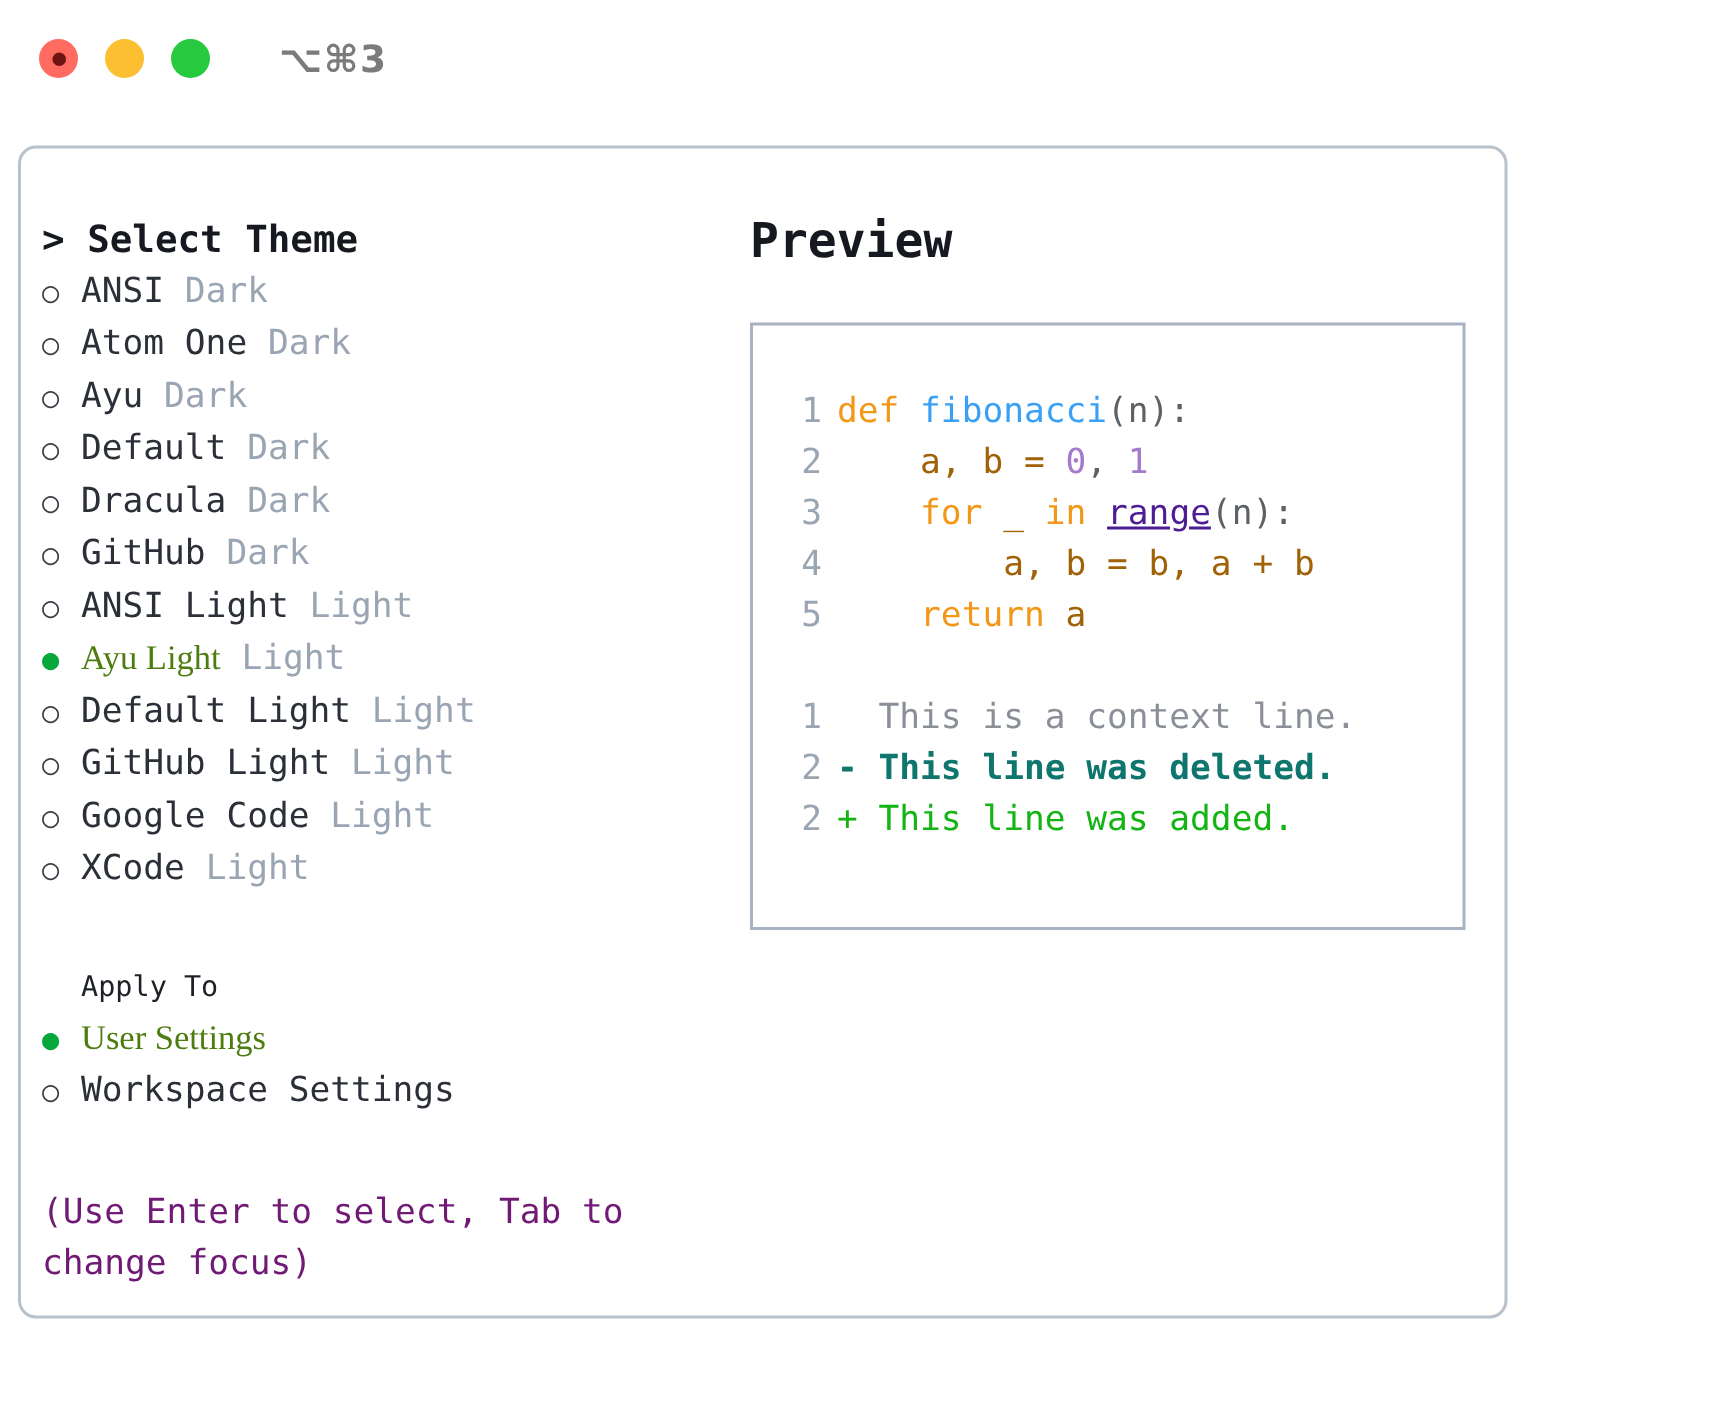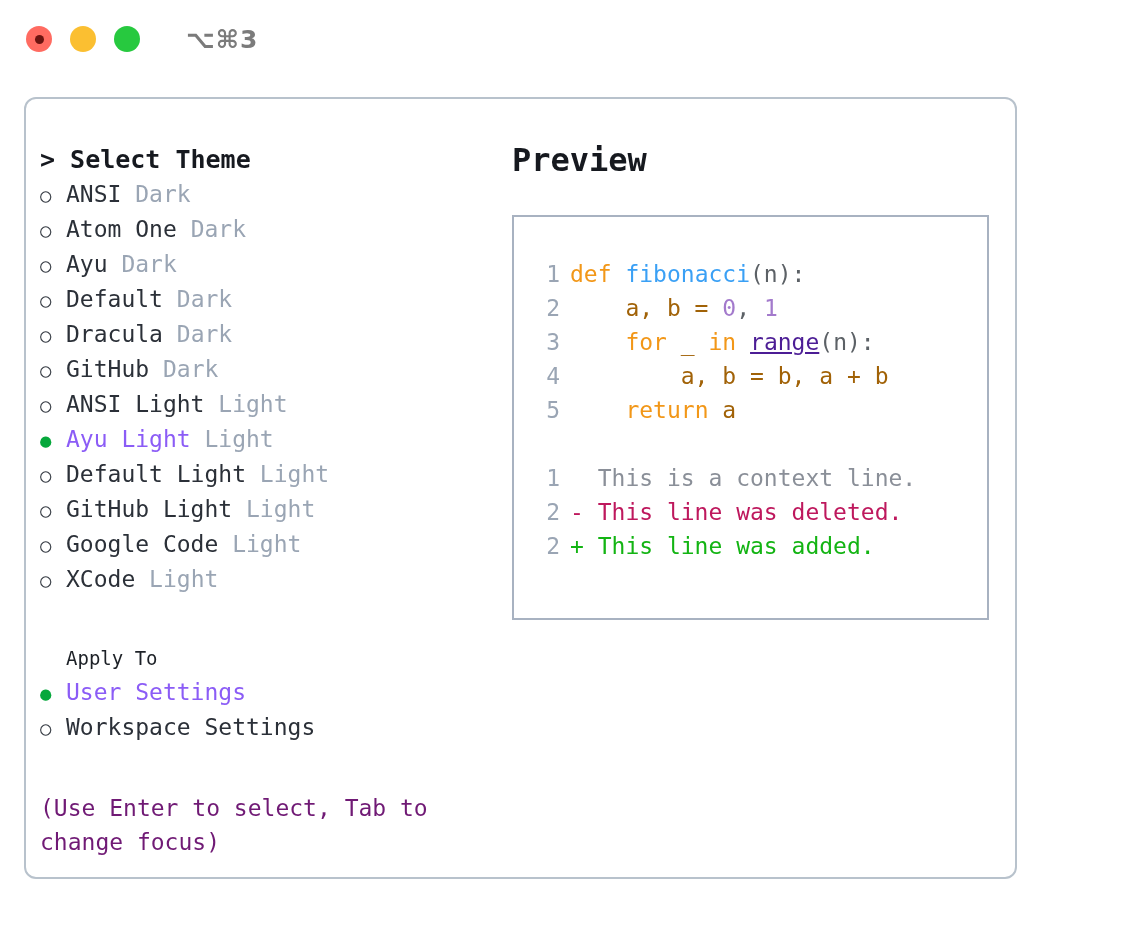--- a/index.html
+++ b/index.html
@@ -50,21 +50,21 @@
     font-size: 25px;
     font-weight: bold;
     color: #7b7b7b;
     letter-spacing: 1px;
     font-family: "DejaVu Sans", "Liberation Sans", sans-serif;
   }
 
   
   .panel {
     position: absolute;
-    left: 24px;
+    left: 12px;
     top: 97px;
     width: 993px;
     height: 782px;
     border: 2px solid #b8c2cc;
     border-radius: 12px;
     background: #ffffff;
   }
 
   .panel-inner {
     display: flex;
@@ -96,21 +96,21 @@
   }
   .marker {
     width: 26px;
     flex: 0 0 26px;
     color: #3b4048;
     font-size: 19px;
     line-height: 34px;
   }
   .marker.sel { color: #06a83c; }
   .opt-label { color: #2b3038; }
-  .opt-row.selected .opt-label { color: #8b5cf6; }
+  .opt-row.selected .opt-label { color: #4d7c0f; font-family: Liberation Serif, serif; }
   .opt-suffix { color: #9aa5b4; }
 
   .apply-head {
     margin-top: 44px;
     font-size: 19px;
     color: #1d2127;
     line-height: 34px;
     padding-left: 26px;
     white-space: pre;
   }
@@ -164,21 +164,21 @@
   .spacer { height: 34px; }
 
   .tok-kw   { color: #f29718; }
   .tok-fn   { color: #3aa0f5; }
   .tok-num  { color: #a37acc; }
   .tok-call { color: #4c1d95; text-decoration: underline; }
   .tok-punc { color: #5c6166; }
   .tok-var  { color: #a16207; }
 
   .diff-ctx { color: #8a8f98; }
-  .diff-del { color: #be185d; }
+  .diff-del { color: #0f766e; font-weight: bold; }
   .diff-add { color: #13b413; }
 </style>
 </head>
 <body>
 
 <div class="window">
 
   <div class="titlebar">
     <div class="dots">
       <span class="dot red">

